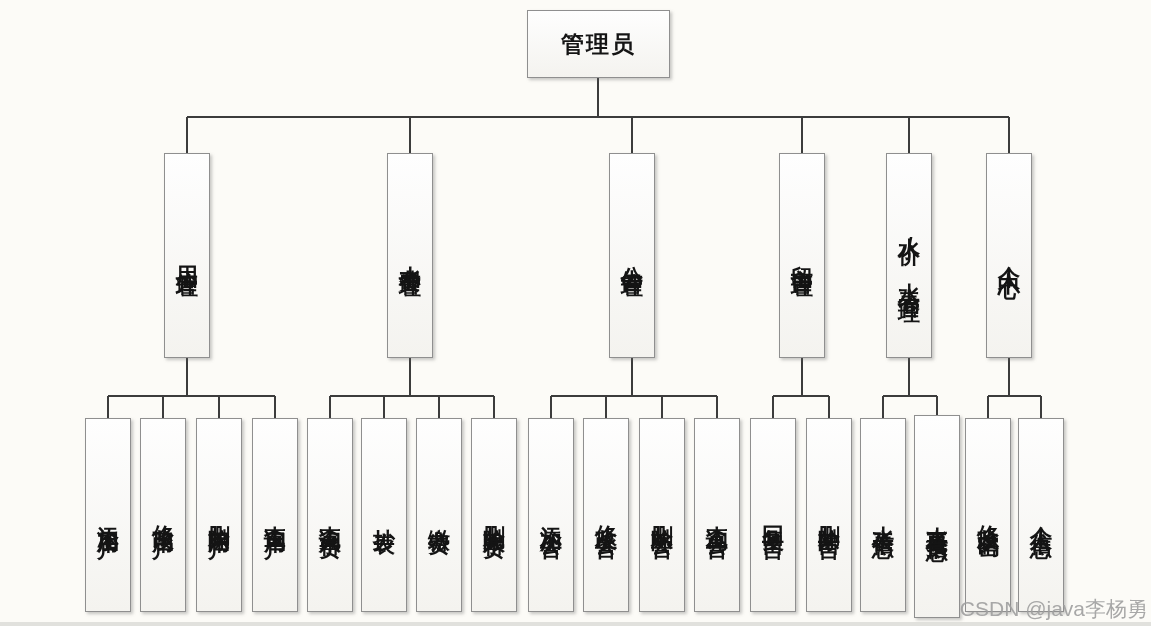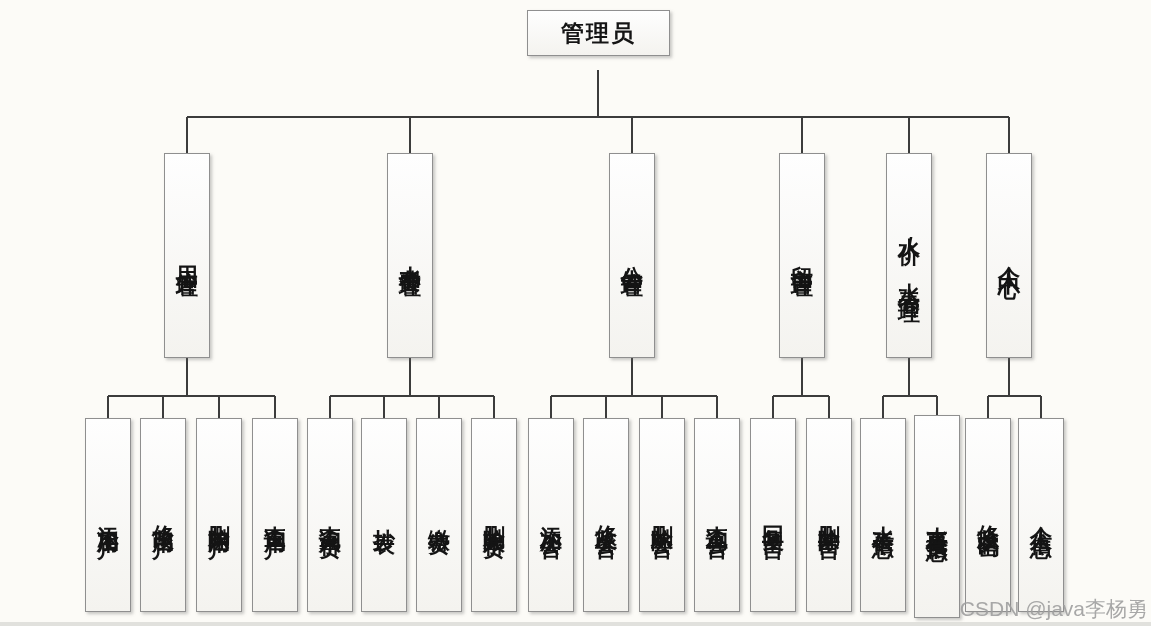--- a/index.html
+++ b/index.html
@@ -30,21 +30,21 @@
     background: linear-gradient(to bottom, #fefefe 0%, #f4f3ef 100%);
     border: 1px solid #8f8f8f;
     box-shadow: 2px 2px 3px rgba(100,100,100,0.35);
     display: flex;
     align-items: center;
     justify-content: center;
     color: #141414;
   }
   .node.root {
     left: 527px; top: 10px;
-    width: 143px; height: 46px;
+    width: 143px; height: 68px;
   }
   .label-h {
     font-size: 23px;
     font-weight: 700;
     letter-spacing: 2px;
     white-space: nowrap;
   }
   .node.l2 { top: 153px; width: 46px; height: 205px; }
   .node.l3 { top: 418px; width: 46px; height: 194px; }
   .node.l3.tall { top: 415px; height: 203px; }

